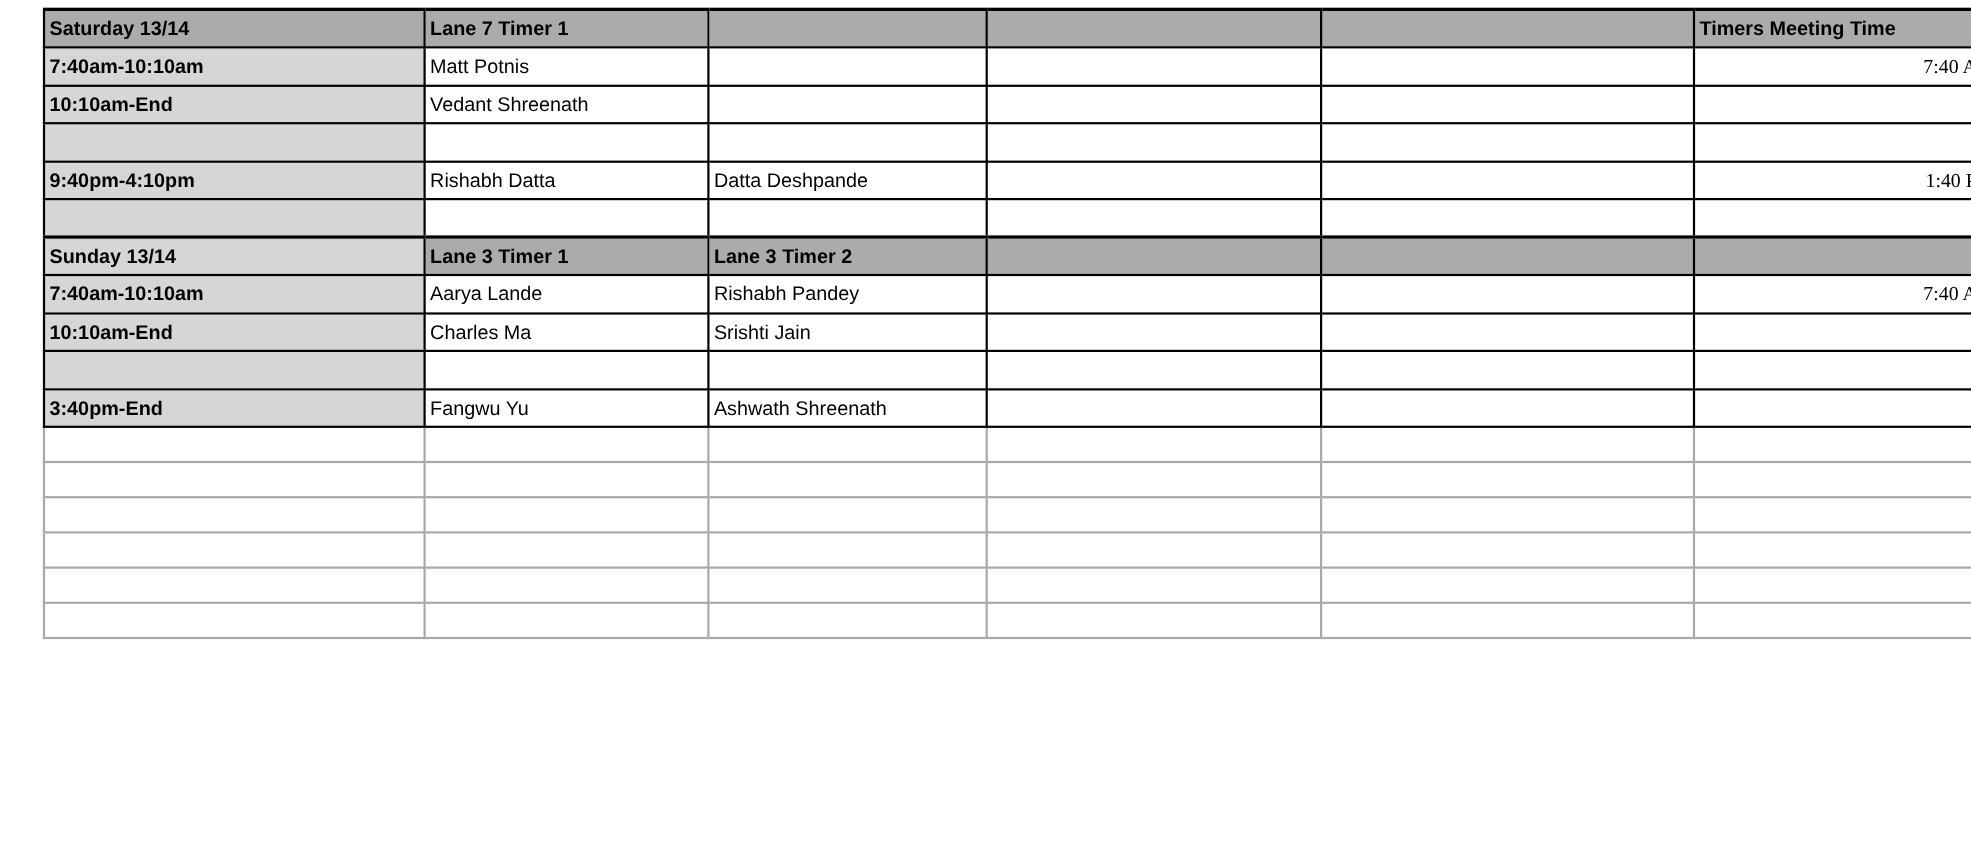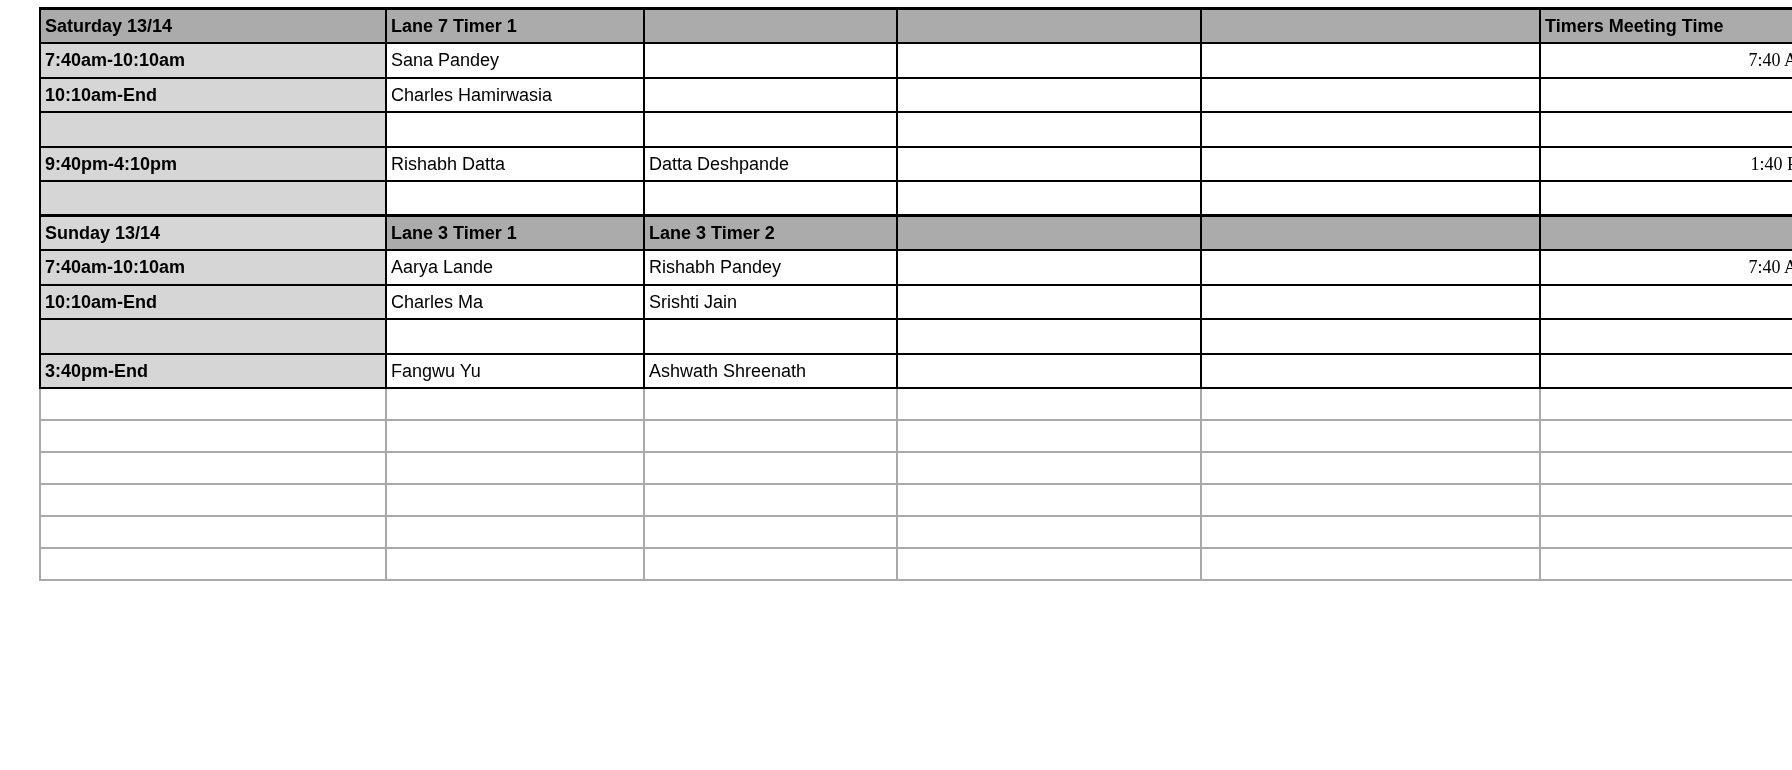--- a/index.html
+++ b/index.html
@@ -78,29 +78,29 @@
         <tr class="main type-section-header">
           <td class="bg-dark bold">Saturday 13/14</td>
           <td class="bg-dark bold">Lane 7 Timer 1</td>
           <td class="bg-dark"></td>
           <td class="bg-dark"></td>
           <td class="bg-dark"></td>
           <td class="bg-dark bold">Timers Meeting Time</td>
         </tr>
         <tr class="main type-data">
           <td class="bg-light bold">7:40am-10:10am</td>
-          <td class="bg-white">Sana Pandey</td>
+          <td class="bg-white">Matt Potnis</td>
           <td class="bg-white"></td>
           <td class="bg-white"></td>
           <td class="bg-white"></td>
           <td class="bg-white right">7:40 AM</td>
         </tr>
         <tr class="main type-data">
           <td class="bg-light bold">10:10am-End</td>
-          <td class="bg-white">Charles Hamirwasia</td>
+          <td class="bg-white">Vedant Shreenath</td>
           <td class="bg-white"></td>
           <td class="bg-white"></td>
           <td class="bg-white"></td>
           <td class="bg-white"></td>
         </tr>
         <tr class="main type-spacer">
           <td class="bg-light"></td>
           <td class="bg-white"></td>
           <td class="bg-white"></td>
           <td class="bg-white"></td>

